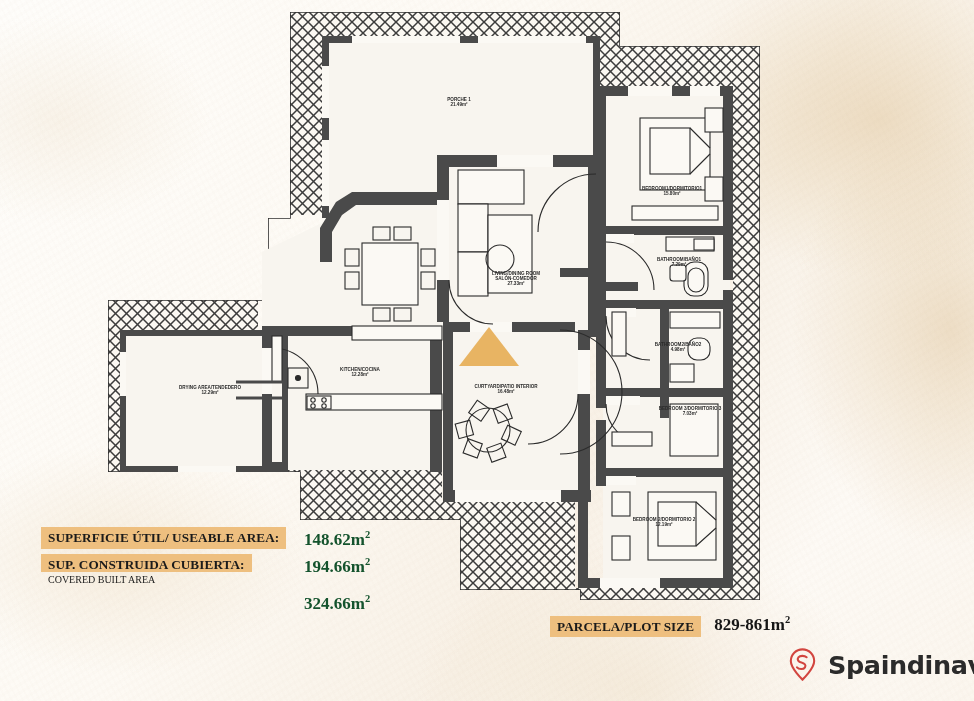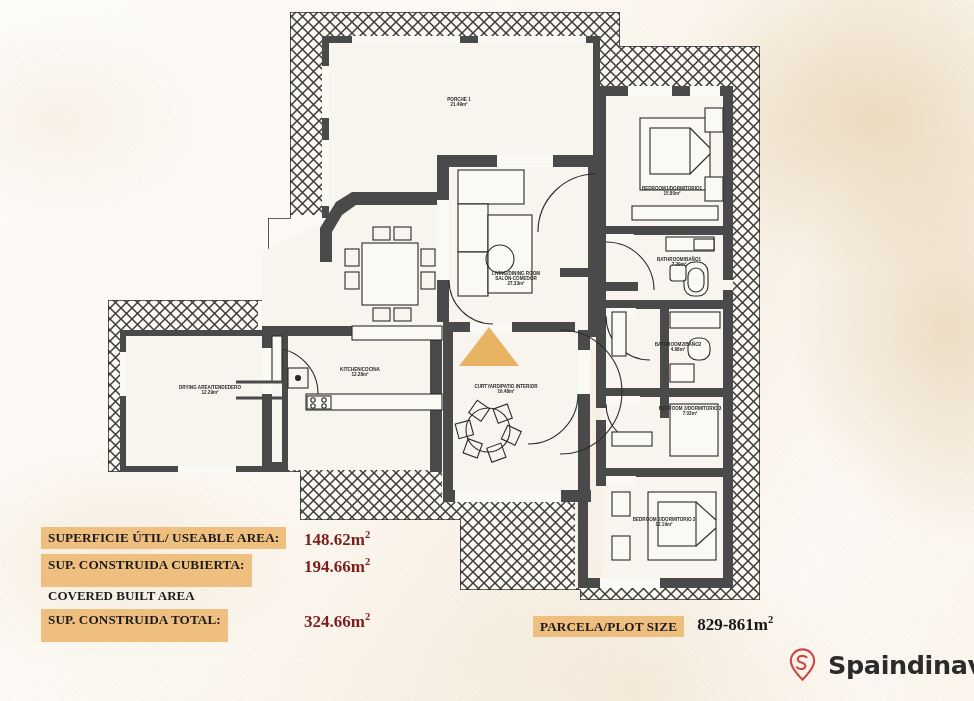--- a/index.html
+++ b/index.html
@@ -47,39 +47,39 @@
     display: inline-block;
     background: #eebf7f;
     color: #1b1b1b;
     font-weight: bold;
     font-size: 13.2px;
     letter-spacing: .1px;
     padding: 3px 7px 3px 7px;
     line-height: 1.18;
     white-space: pre-line;
   }
-  .area-chip.two-line { padding-bottom: 15px; }
+  .area-chip.two-line { padding-bottom: 0; }
   .area-sub {
     display: block;
     background: transparent;
-    font-weight: bold;
-    font-size: 13px;
+    font-weight: normal;
+    font-size: 10px;
     color: #1b1b1b;
     padding: 1px 7px 0 7px;
     line-height: 1.2;
   }
   .area-val {
     position: absolute; left: 263px; top: 2px;
-    font-weight: bold; font-size: 17px; color: #7f1d1d;
+    font-weight: bold; font-size: 17px; color: #14532d;
     white-space: nowrap;
   }
   .area-val sup { font-size: 10.5px; }
 
   
-  #plot-size { position: absolute; left: 533px; top: 614px; }
+  #plot-size { position: absolute; left: 550px; top: 614px; }
   #plot-size .area-chip { font-size: 13.2px; }
   #plot-size .plot-val {
     display: inline-block;
     margin-left: 9px;
     font-weight: bold; font-size: 17px; color: #161616;
     vertical-align: 1px;
   }
   #plot-size .plot-val sup { font-size: 10.5px; }
 
   
@@ -331,21 +331,20 @@
     <span class="area-val"><span>148.62m</span><sup>2</sup></span>
   </div>
 
   <div class="area-row">
     <span class="area-chip two-line">SUP. CONSTRUIDA CUBIERTA:</span>
     <span class="area-sub">COVERED BUILT AREA</span>
     <span class="area-val"><span>194.66m</span><sup>2</sup></span>
   </div>
 
   <div class="area-row">
-    <span class="area-chip two-line">SUP. CONSTRUIDA TOTAL:</span>
     <span class="area-val"><span>324.66m</span><sup>2</sup></span>
   </div>
 </div>
 
 <div id="plot-size">
   <span class="area-chip">PARCELA/PLOT SIZE</span>
   <span class="plot-val"><span>829-861m</span><sup>2</sup></span>
 </div>
 
 <div id="logo">

